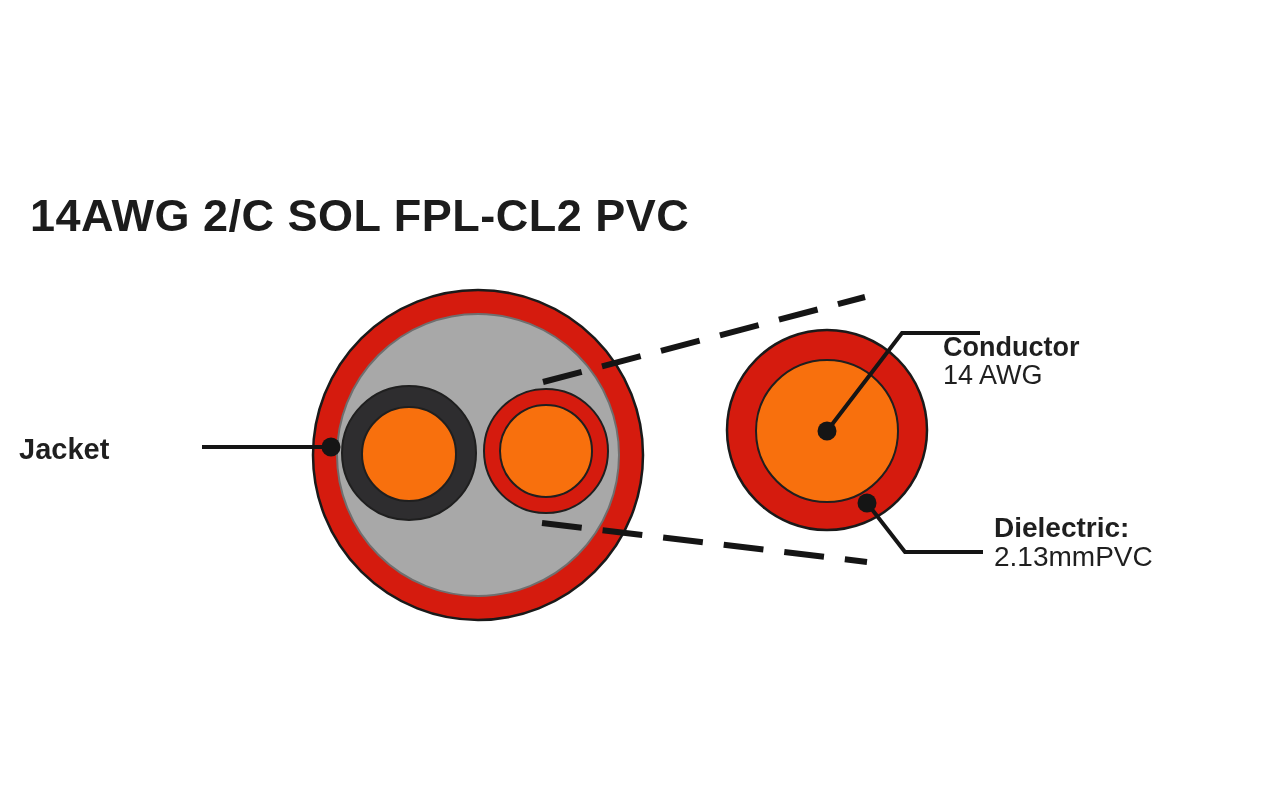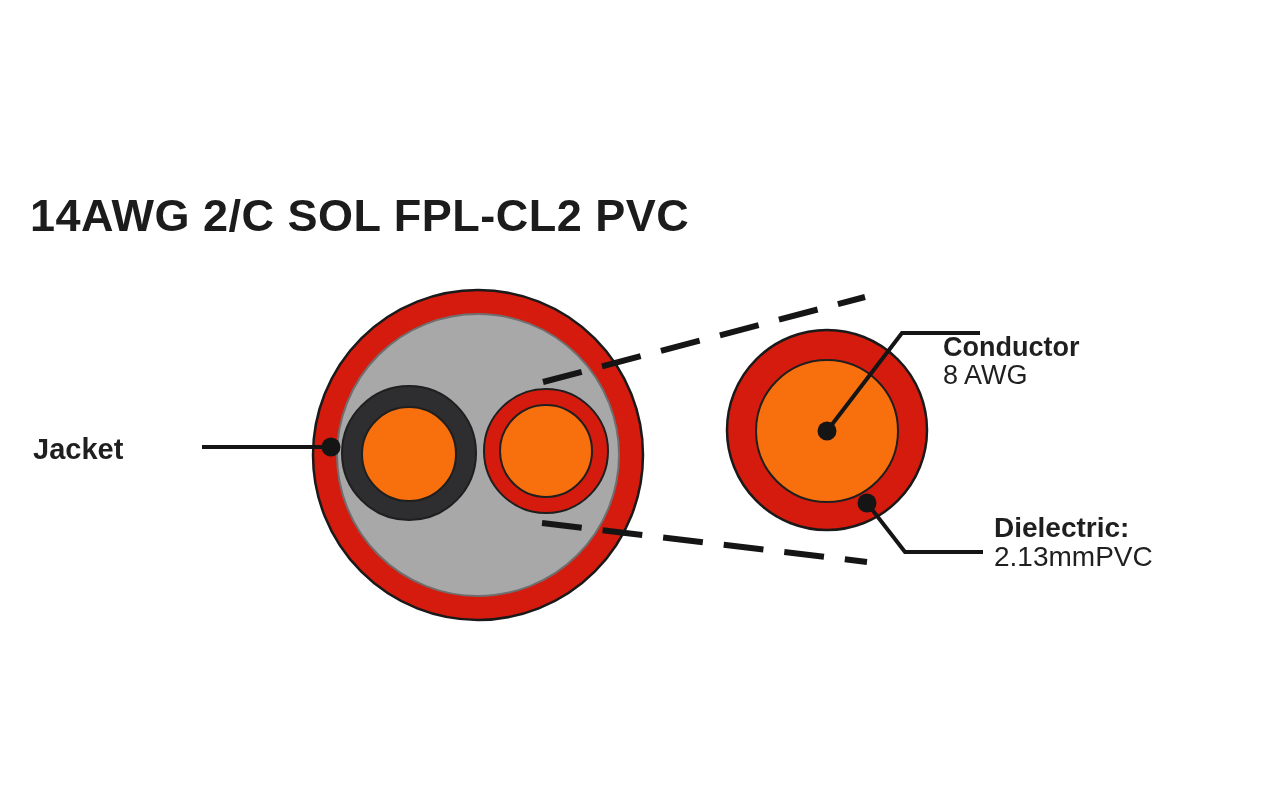--- a/index.html
+++ b/index.html
@@ -52,21 +52,21 @@
     stroke-dasharray: 40 21;
     stroke-linecap: butt;
   }
   .label {
     position: absolute;
     color: #1f1f1f;
     white-space: nowrap;
   }
   .label .label-title { font-weight: 700; }
   .label-jacket {
-    left: 33px;
+    left: 19px;
     top: 434px;
     font-size: 29px;
     line-height: 31px;
   }
   .label-conductor {
     left: 943px;
     top: 297px;
     font-size: 27px;
     line-height: 28px;
     margin-top: 36px;
@@ -125,21 +125,21 @@
       <circle class="callout-dot" cx="867" cy="503" r="9.5"></circle>
     </g>
   </svg>
 
   <div class="label label-jacket">
     <div class="label-title">Jacket</div>
   </div>
 
   <div class="label label-conductor">
     <div class="label-title">Conductor</div>
-    <div>8 AWG</div>
+    <div>14 AWG</div>
   </div>
 
   <div class="label label-dielectric">
     <div class="label-title">Dielectric:</div>
     <div>2.13mmPVC</div>
   </div>
 
 </div>
 
 </body></html>

